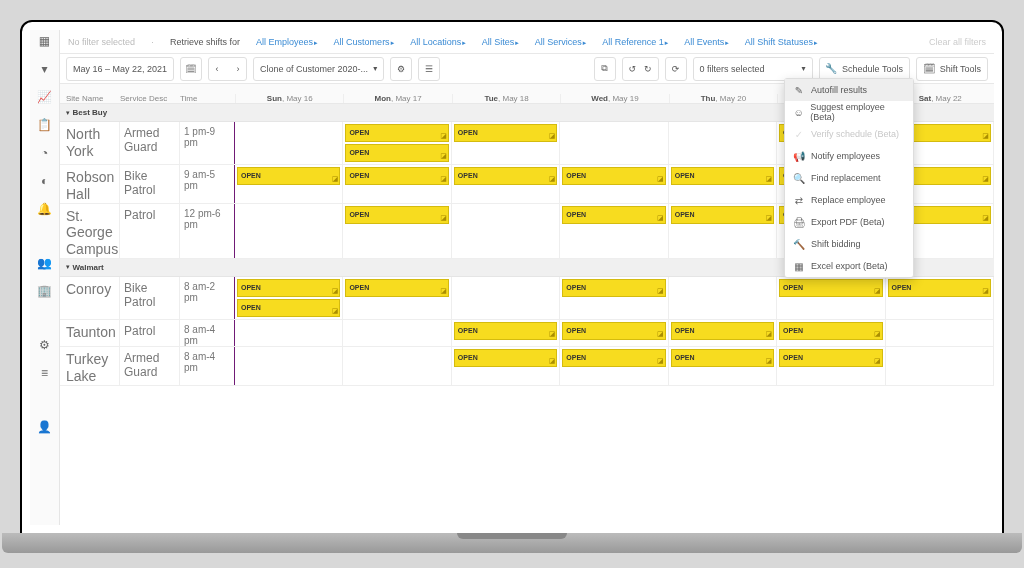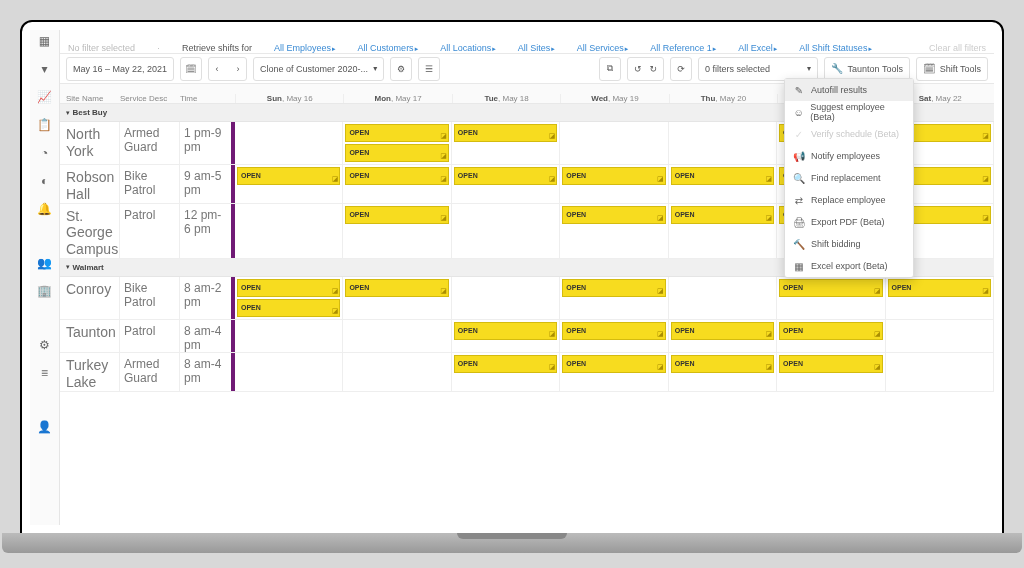--- a/index.html
+++ b/index.html
@@ -5,21 +5,21 @@
 *{box-sizing:border-box;margin:0;padding:0;font-family:Arial,Helvetica,sans-serif}
 body{background:#d8d8d8;display:flex;justify-content:center;align-items:flex-start;padding:20px 0}
 .laptop{width:984px;background:#fff;border:2px solid #000;border-radius:12px 12px 0 0;padding:8px;position:relative}
 .laptop-base{width:1020px;height:20px;background:linear-gradient(#bbb,#999);border-radius:0 0 6px 6px;margin-top:-2px;position:relative}
 .laptop-base::before{content:"";position:absolute;left:50%;top:0;transform:translateX(-50%);width:110px;height:6px;background:#888;border-radius:0 0 6px 6px}
 .stack{display:flex;flex-direction:column;align-items:center}
 .screen{display:flex;height:495px;background:#fff;font-size:9px;color:#555;overflow:hidden}
 .sidebar{width:30px;background:#fafafa;border-right:1px solid #e5e5e5;display:flex;flex-direction:column;align-items:center;padding-top:4px;gap:14px}
 .sidebar .ico{width:14px;height:14px;display:flex;align-items:center;justify-content:center;color:#666;font-size:12px}
 .main{flex:1;display:flex;flex-direction:column;min-width:0}
-.topbar{height:24px;border-bottom:1px solid #e8e8e8;display:flex;align-items:flex-end;padding:0 8px;gap:22px;font-size:9px;color:#888;white-space:nowrap}
+.topbar{height:24px;border-bottom:1px solid #e8e8e8;display:flex;align-items:center;padding:0 8px;gap:16px;font-size:9px;color:#888;white-space:nowrap}
 .topbar .lbl{color:#bbb}
 .topbar .strong{color:#555}
 .topbar .flink{color:#3b8bd4;cursor:pointer}
 .topbar .caret{color:#3b8bd4;font-size:7px;margin-left:1px}
 .clearall{margin-left:auto;color:#ccc}
 .toolbar{height:30px;border-bottom:1px solid #e8e8e8;display:flex;align-items:center;padding:0 6px;gap:6px;position:relative}
 .pill{border:1px solid #dfdfdf;border-radius:3px;height:24px;display:flex;align-items:center;padding:0 6px;background:#fff;font-size:9px;color:#555;gap:5px}
 .iconbtn{width:22px;justify-content:center;padding:0}
 .date-range{min-width:100px}
 .nav-arrows .ar{width:16px;text-align:center;cursor:pointer}
@@ -33,21 +33,21 @@
 .h-svc{width:60px}
 .h-time{width:55px}
 .h-day{flex:1;text-align:center;border-left:1px solid #eee}
 .h-day b{color:#555}
 .grid{flex:1;overflow:auto}
 .ghdr{height:18px;background:#f0f0f0;border-bottom:1px solid #e5e5e5;display:flex;align-items:center;padding-left:6px;font-size:8px;color:#444}
 .ghdr .tw{font-size:7px;margin-right:3px}
 .row{display:flex;border-bottom:1px solid #eee}
 .c-site{width:60px;padding:4px 4px 0 6px;font-size:14px;color:#777;border-right:1px solid #eee;line-height:1.2}
 .c-svc{width:60px;padding:4px 4px 0 4px;font-size:12px;color:#777;border-right:1px solid #eee;line-height:1.2}
-.c-time{width:55px;padding:4px 4px 0 4px;font-size:12px;color:#777;border-right:4px solid #701a75}
+.c-time{width:55px;padding:4px 4px 0 4px;font-size:10px;color:#777;border-right:1px solid #701a75}
 .c-day{flex:1;border-right:1px solid #eee;min-height:24px;padding:2px;display:flex;flex-direction:column;gap:2px}
 .shift{background:#f7dc1f;border:1px solid #d4bb0f;height:18px;position:relative;padding:2px 3px}
 .shift .sl{font-size:7px;font-weight:bold;color:#333}
 .shift .cn{position:absolute;right:1px;bottom:1px;font-size:7px;color:#aa8e00}
 .dropdown{position:absolute;top:24px;right:80px;width:130px;background:#fff;border:1px solid #ddd;box-shadow:0 4px 12px rgba(0,0,0,.2);border-radius:3px;z-index:50}
 .dropdown .ditem{display:flex;align-items:center;gap:6px;height:22px;padding:0 8px;font-size:9px;color:#555;cursor:pointer}
 .dropdown .ditem.sel{background:#eee}
 .dropdown .ditem.dis{color:#c8c8c8}
 .dropdown .di{width:12px;text-align:center;font-size:10px;color:#666}
 .dropdown .ditem.dis .di{color:#ddd}
@@ -82,21 +82,21 @@
 <div class="topbar">
   <span class="lbl">No filter selected</span>
   <span class="lbl">·</span>
   <span class="strong">Retrieve shifts for</span>
   <span class="flink"><span>All Employees</span><span class="caret">▸</span></span>
   <span class="flink"><span>All Customers</span><span class="caret">▸</span></span>
   <span class="flink"><span>All Locations</span><span class="caret">▸</span></span>
   <span class="flink"><span>All Sites</span><span class="caret">▸</span></span>
   <span class="flink"><span>All Services</span><span class="caret">▸</span></span>
   <span class="flink"><span>All Reference 1</span><span class="caret">▸</span></span>
-  <span class="flink"><span>All Excel</span><span class="caret">▸</span></span>
+  <span class="flink"><span>All Events</span><span class="caret">▸</span></span>
   <span class="flink"><span>All Shift Statuses</span><span class="caret">▸</span></span>
   <span class="clearall">Clear all filters</span>
 </div>
 
 <div class="toolbar">
   <div class="pill date-range">
     <span>May 16 – May 22, 2021</span>
   </div>
   <div class="pill iconbtn">
               <span>🗓</span>
@@ -125,21 +125,21 @@
   </div>
   <div class="pill iconbtn">
               <span>⟳</span>
             </div>
   <div class="pill filters-pill">
     <span>0 filters selected</span>
     <span style="font-size:8px">▾</span>
   </div>
   <div class="pill btn">
     <span class="bi">🔧</span>
-    <span>Taunton Tools</span>
+    <span>Schedule Tools</span>
   </div>
   <div class="pill btn">
     <span class="bi">🗓</span>
     <span>Shift Tools</span>
   </div>
 
   <div class="dropdown">
     <div class="ditem sel">
                 <span class="di">✎</span>
                 <span>Autofill results</span>

